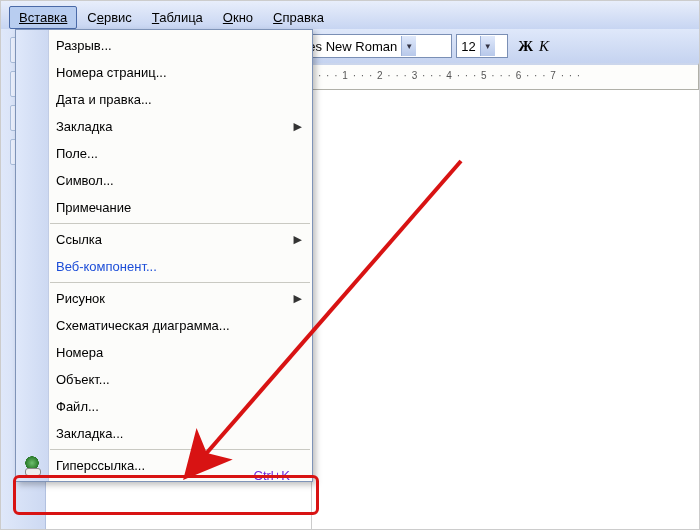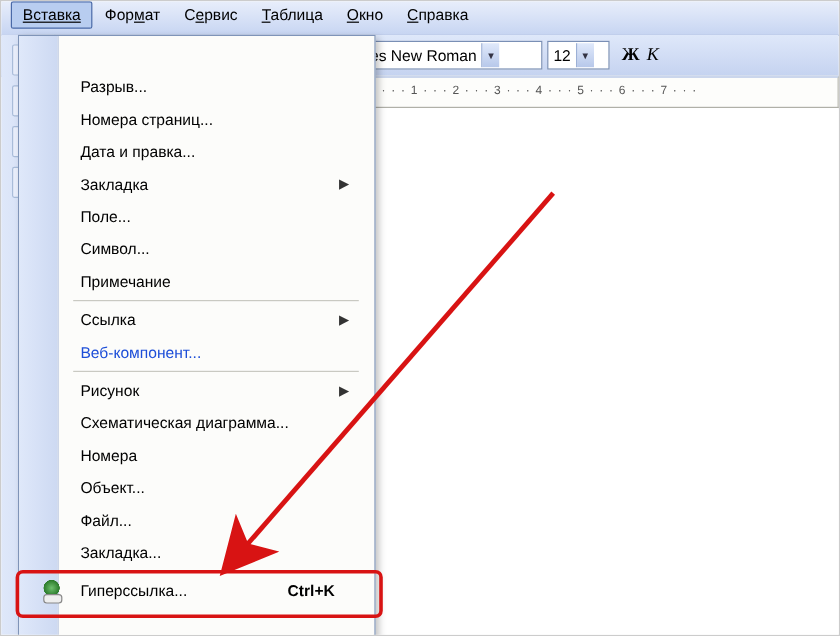--- a/index.html
+++ b/index.html
@@ -1,18 +1,18 @@
 <!DOCTYPE html>
 <html><head>
 <meta charset="utf-8">
 <style>
   html,body{margin:0;padding:0;font-family:Tahoma,Arial,sans-serif;font-size:13px;background:#fff;}
   .root{position:relative;width:700px;height:530px;overflow:hidden;border:1px solid #ccc;box-sizing:border-box;background:#fff;}
   
-  .menubar{position:absolute;left:0;top:0;right:0;height:28px;background:linear-gradient(#e8eefb,#c7d5f2);border-bottom:1px solid #5a7ab8;display:flex;align-items:flex-start;padding-left:8px;}
+  .menubar{position:absolute;left:0;top:0;right:0;height:28px;background:linear-gradient(#e8eefb,#c7d5f2);border-bottom:1px solid #5a7ab8;display:flex;align-items:flex-end;padding-left:8px;}
   .menubar .mi{padding:4px 10px;color:#000;cursor:default;}
   .menubar .mi.open{background:#b8cdf0;border:1px solid #4a6aa8;padding:3px 9px;border-radius:2px;}
   .ul{text-decoration:underline;}
   
   .tools{position:absolute;top:28px;right:0;left:0;height:34px;background:linear-gradient(#dfe8fa,#c5d3f0);border-bottom:1px solid #9fb2d7;}
   .font-box{position:absolute;right:150px;top:5px;display:flex;align-items:center;}
   .combo{background:#fff;border:1px solid #7a8fb5;height:22px;display:flex;align-items:center;padding:0 4px;font-size:13px;}
   .combo .dd{width:14px;height:20px;background:linear-gradient(#e0e9fb,#b7c8ea);border-left:1px solid #9cb0d6;margin-left:4px;display:flex;align-items:center;justify-content:center;font-size:8px;color:#334;}
   .sep-v{width:4px;}
   .bold-btn{margin-left:10px;font-weight:bold;font-family:"Times New Roman",serif;font-size:15px;}
@@ -21,42 +21,41 @@
   .ruler{position:absolute;top:62px;left:310px;right:0;height:24px;background:#fdfdfb;border:1px solid #b0b0a8;font-size:10px;color:#555;overflow:hidden;border-top:2px solid #cbd6ec;}
   .ruler-inner{position:absolute;left:6px;top:5px;white-space:nowrap;letter-spacing:1px;}
   
   .doc{position:absolute;top:90px;left:310px;right:0;bottom:0;background:#fff;border-left:1px solid #ccc;}
   
   .left-tb{position:absolute;left:0;top:28px;width:44px;bottom:0;background:linear-gradient(90deg,#dfe8fa,#cdd9f2);border-right:1px solid #b2c1e0;}
   .tb-ic{width:24px;height:24px;margin:8px auto;background:#e9eefb;border:1px solid #a9bcd9;border-radius:2px;}
   
   .menu{position:absolute;left:14px;top:28px;width:296px;background:#fcfcfa;border:1px solid #7f94b8;box-shadow:3px 3px 6px rgba(0,0,0,.25);}
   .menu .gutter{position:absolute;left:0;top:0;bottom:0;width:32px;background:linear-gradient(90deg,#dfe8fa,#cdd9f2);border-right:1px solid #c1cce4;}
-  .menu ul{list-style:none;margin:11px;padding:18px 0;position:relative;}
+  .menu ul{list-style:none;margin:0;padding:2px 0;position:relative;}
   .menu li{position:relative;padding:6px 24px 6px 40px;color:#000;cursor:default;}
   .menu li.disabled{color:#1d4ed8;}
   .menu li.sep{padding:0;margin:2px 2px 2px 34px;border-top:1px solid #c9c9c2;height:0;}
   .menu li .arrow{position:absolute;right:10px;top:7px;font-size:11px;color:#333;}
-  .menu li .sc{position:absolute;right:22px;top:6px;color:#000000;font-weight:bold;}
+  .menu li .sc{position:absolute;right:22px;top:16px;color:#6d28d9;}
   .menu li .lic{position:absolute;left:6px;top:4px;width:20px;height:20px;}
   .hyper-ic{background:radial-gradient(circle at 10px 7px,#6ec06e 0,#2a7a2a 40%,transparent 42%);}
   .hyper-ic:after{content:"";position:absolute;left:3px;top:12px;width:14px;height:6px;border:1px solid #888;border-radius:3px;background:#eee;}
   
   .hl{position:absolute;left:12px;top:474px;width:300px;height:34px;border:3px solid #d81313;border-radius:6px;pointer-events:none;}
   
   .arrow-svg{position:absolute;left:160px;top:150px;pointer-events:none;}
 </style>
 </head>
 <body>
 
 <div class="root">
 
   <div class="menubar">
     <div class="mi open"><span class="ul">Вставка</span></div>
-    <div class="mi"><span>Фор<span class="ul">м</span>ат</span></div>
     <div class="mi"><span>С<span class="ul">е</span>рвис</span></div>
     <div class="mi"><span><span class="ul">Т</span>аблица</span></div>
     <div class="mi"><span><span class="ul">О</span>кно</span></div>
     <div class="mi"><span><span class="ul">С</span>правка</span></div>
   </div>
 
   <div class="tools">
     <div class="font-box">
       <div class="combo" style="width:160px">
         <span>Times New Roman</span>

